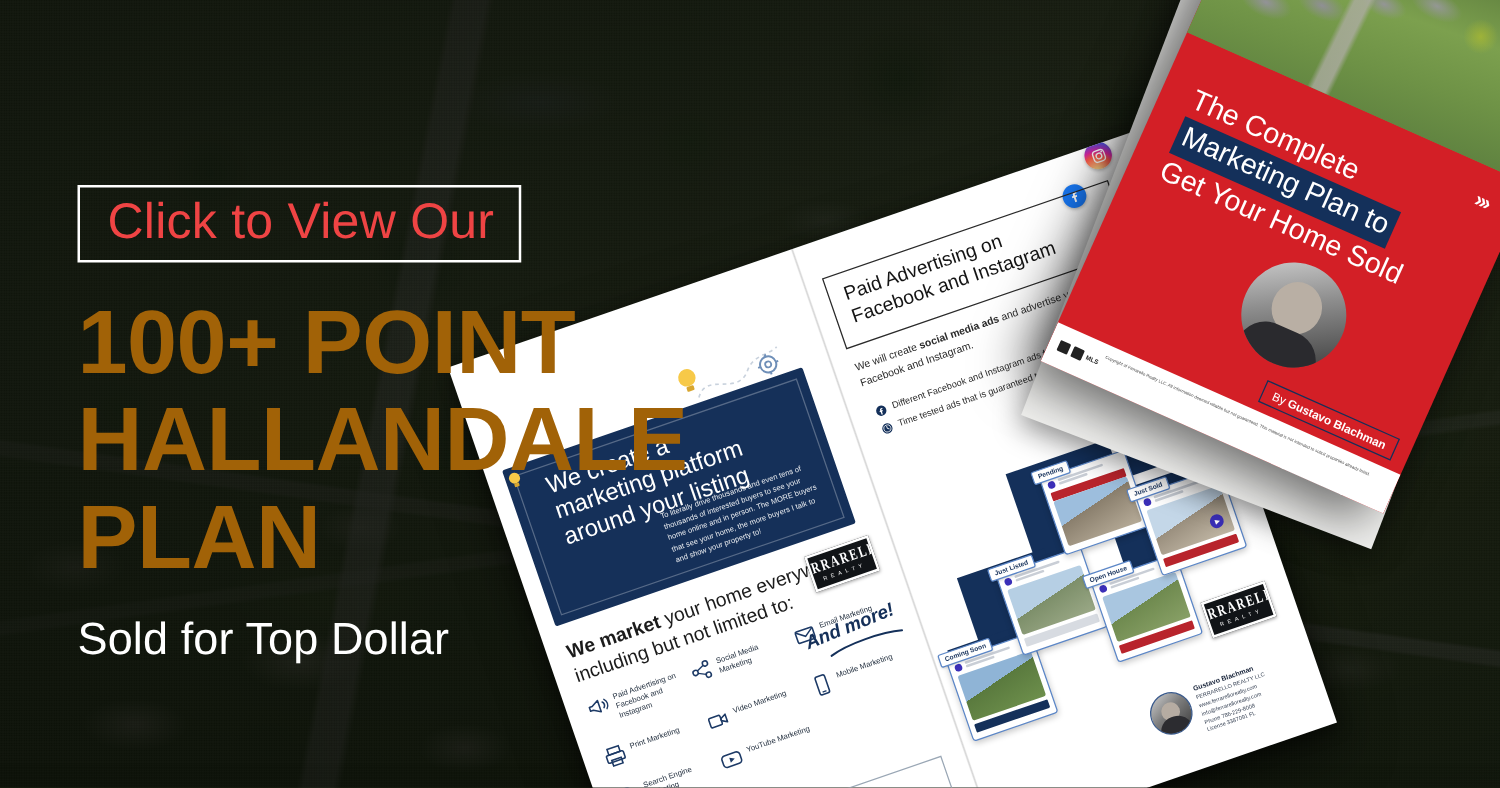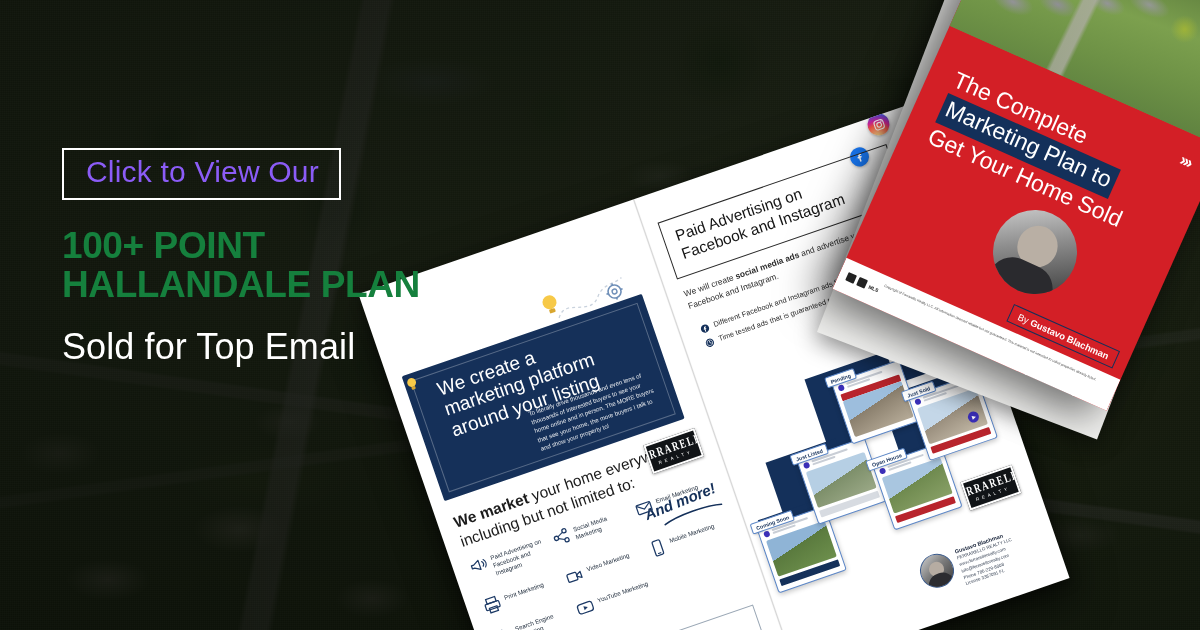--- a/index.html
+++ b/index.html
@@ -88,32 +88,32 @@
     width: 520px;
     z-index: 40;
   }
   .cta-frame {
     display: inline-block;
     border: 2px solid #ffffff;
     padding: 6px 20px 10px 22px;
     margin-bottom: 26px;
   }
   .cta-text {
-    font-size: 30px;
+    font-size: 40px;
     line-height: 1.05;
     font-weight: 300;
-    color: #8b5cf6;
+    color: #ef4444;
     letter-spacing: 0.2px;
     white-space: nowrap;
   }
   .title-main {
-    font-size: 37px;
+    font-size: 72px;
     line-height: 1.08;
     font-weight: 700;
-    color: #15803d;
+    color: #a16207;
     letter-spacing: -0.4px;
     margin-bottom: 20px;
   }
   .title-main span { display: block; }
   .title-sub {
     font-size: 36px;
     line-height: 1.20;
     font-weight: 300;
     color: #ffffff;
     letter-spacing: 0.1px;
@@ -771,17 +771,17 @@
 
   <div class="headline-block">
     <div class="cta-frame">
       <div class="cta-text">Click to View Our</div>
     </div>
     <div class="title-main">
       <span>100+ POINT</span>
       <span>HALLANDALE PLAN</span>
     </div>
     <div class="title-sub">
-      <span>Sold for Top Email</span>
+      <span>Sold for Top Dollar</span>
     </div>
   </div>
 
 </div>
 
 </body></html>

